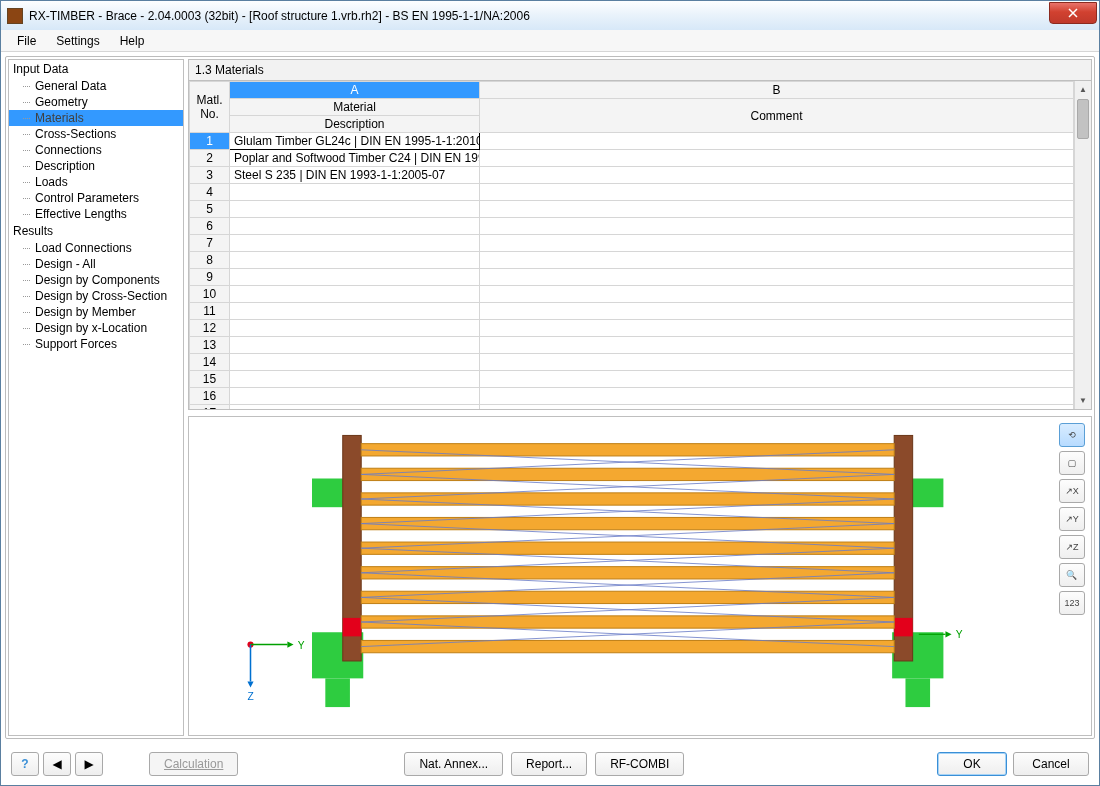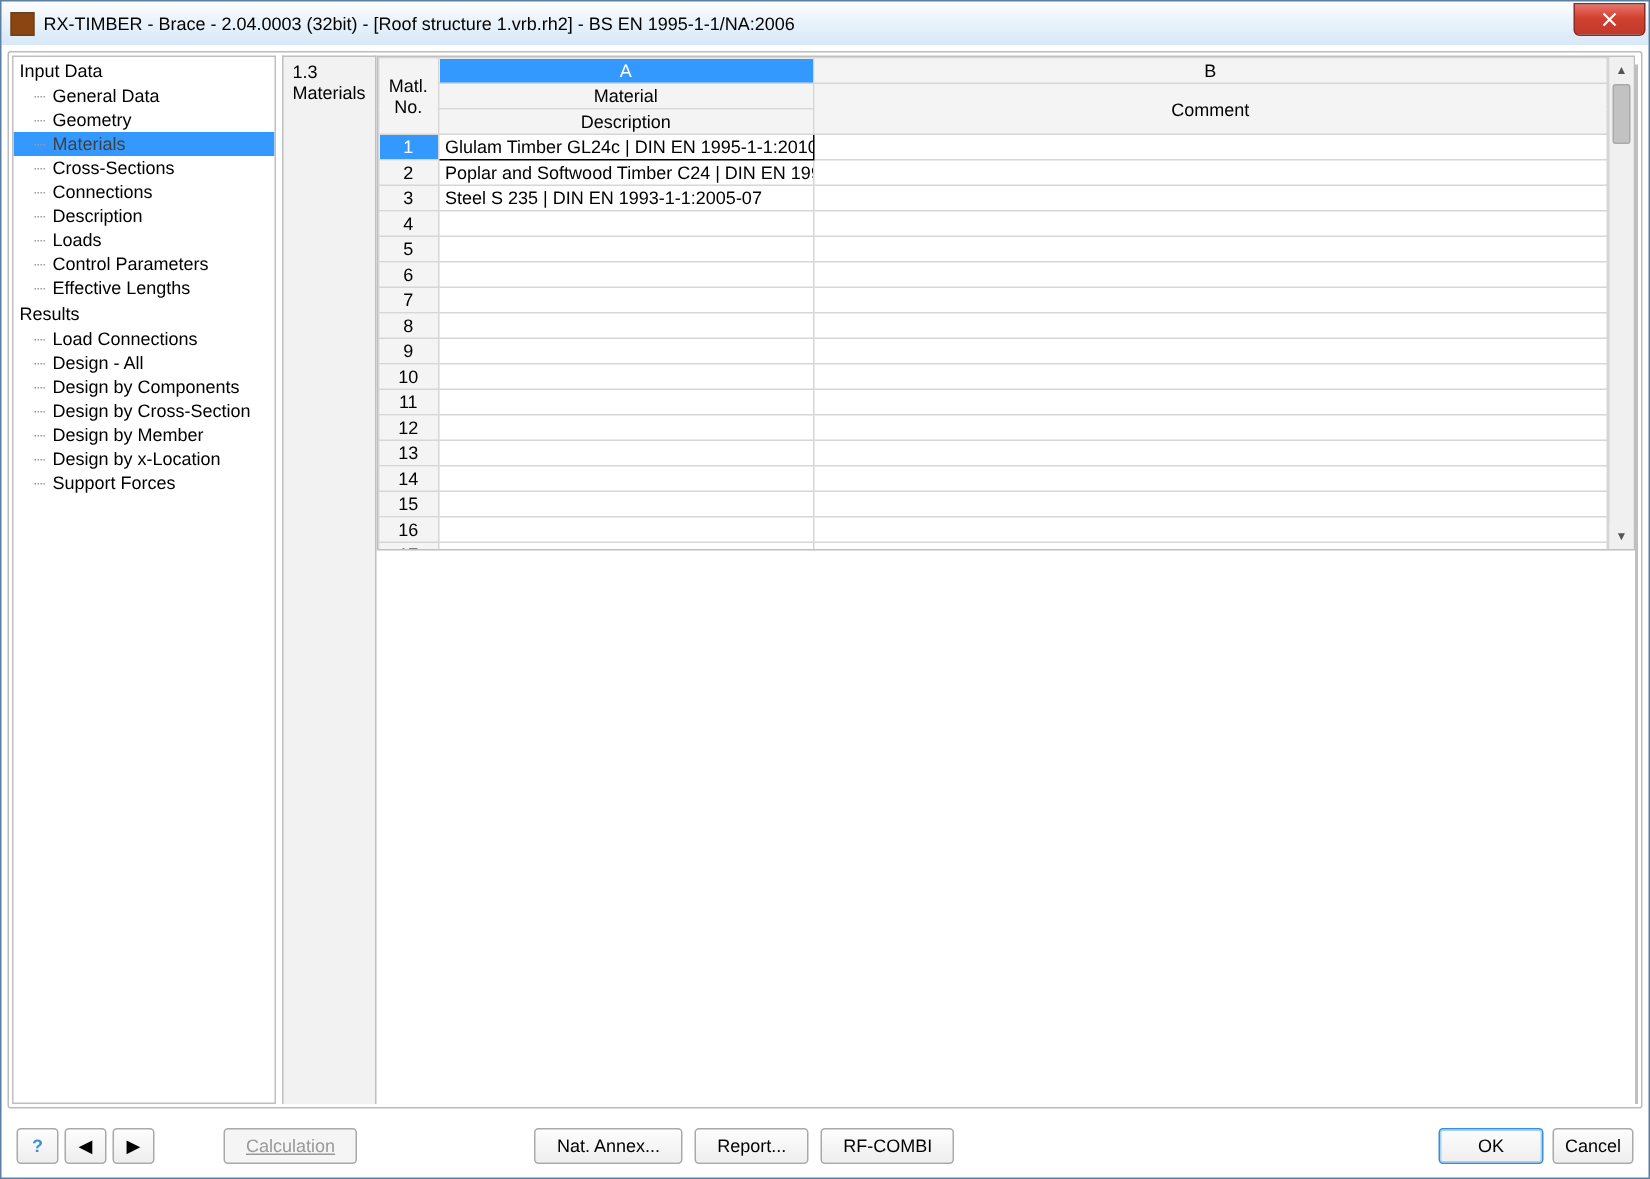--- a/index.html
+++ b/index.html
@@ -23,21 +23,21 @@
 .main { flex: 1; display: flex; border: 1px solid #bcbcbc; margin: 4px; border-radius: 2px; position: relative; padding: 2px; }
 
 
 .nav { width: 176px; border: 1px solid #bfbfbf; background: #fff; font-size: 12px; overflow-y: auto; }
 .nav .nav-header { padding: 2px 4px; color: #000; }
 .nav .nav-item { padding: 1px 4px 1px 26px; color: #000; white-space: nowrap; position: relative; cursor: default; }
 .nav .nav-item::before { content: ""; position: absolute; left: 14px; top: 50%; width: 7px; border-top: 1px dotted #999; }
 .nav .nav-item.selected { background: #3399ff; color: #404040; }
 
 
-.rightpane { flex: 1; display: flex; flex-direction: row; margin-left: 4px; }
+.rightpane { flex: 1; display: flex; flex-direction: column; margin-left: 4px; }
 .pane-title { font-size: 12px; padding: 3px 6px; background: #f2f2f2; border: 1px solid #bfbfbf; border-bottom: none; }
 
 
 .grid-wrap { border: 1px solid #bfbfbf; height: 330px; background: #fff; overflow: hidden; position: relative; }
 .grid-wrap .vscroll { position: absolute; right: 0; top: 0; bottom: 0; width: 17px; background: #f0f0f0; border-left: 1px solid #d6d6d6; }
 .grid-wrap .vscroll .thumb { position: absolute; top: 18px; left: 2px; right: 2px; height: 40px; background: #c2c2c2; border: 1px solid #a9a9a9; border-radius: 2px; }
 .grid-wrap .vscroll .arrow { position: absolute; left: 0; right: 0; height: 17px; background: #f0f0f0; display: flex; align-items: center; justify-content: center; font-size: 8px; color: #555; }
 .grid-wrap .vscroll .arrow.up { top: 0; }
 .grid-wrap .vscroll .arrow.down { bottom: 0; }
 
@@ -60,37 +60,42 @@
 .viewport .tbtn.active { background: linear-gradient(#d8ecff,#b7dbff); border-color: #5a9fd6; }
 
 
 .footer { height: 42px; display: flex; align-items: center; padding: 0 10px; gap: 6px; }
 .footer .spacer { flex: 1; }
 .btn { height: 24px; padding: 0 14px; background: linear-gradient(#fdfdfd,#eeeeee); border: 1px solid #a9a9a9; border-radius: 3px; font-size: 12px; display: flex; align-items: center; cursor: default; }
 .btn.small { width: 28px; padding: 0; justify-content: center; }
 .btn.default { border: 1px solid #3a8fd6; box-shadow: inset 0 0 0 1px #a6d3f6; }
 .btn.disabled { color: #999; background: #f5f5f5; text-decoration: underline; }
 .footer-left { display: flex; gap: 4px; margin-right: 40px; }
-.footer-mid { display: flex; gap: 8px; margin-left: 72px; padding-left: 40px; }
+.footer-mid { display: flex; gap: 8px; margin-left: 120px; padding-left: 40px; }
 </style>
 </head>
 <body>
 
 <div class="titlebar">
   <div class="app-icon"></div>
   <div class="title-text">RX-TIMBER - Brace - 2.04.0003 (32bit) - [Roof structure 1.vrb.rh2] - BS EN 1995-1-1/NA:2006</div>
   <div class="close-btn">
     <svg viewBox="0 0 10 10">
         <path d="M1 1 L9 9 M9 1 L1 9" stroke="#fff" stroke-width="1.5"></path>
       </svg>
   </div>
 </div>
 
 <div class="window-body">
 
+  <div class="menubar">
+    <span>File</span>
+    <span>Settings</span>
+    <span>Help</span>
+  </div>
 
   <div class="main">
 
     <div class="nav">
       <div class="nav-header">Input Data</div>
       <div id="nav-input">
           <div class="nav-item">General Data</div>
           <div class="nav-item">Geometry</div>
           <div class="nav-item selected">Materials</div>
           <div class="nav-item">Cross-Sections</div>
@@ -321,15 +326,15 @@
         </div>
     </div>
     <div class="btn disabled">Calculation</div>
     <div class="footer-mid">
       <div class="btn">Nat. Annex...</div>
       <div class="btn">Report...</div>
       <div class="btn">RF-COMBI</div>
     </div>
     <div class="spacer"></div>
     <div class="btn default" style="width:70px;justify-content:center">OK</div>
-    <div class="btn" style="width:54px;justify-content:center">Cancel</div>
+    <div class="btn" style="width:76px;justify-content:center">Cancel</div>
   </div>
 </div>
 
 </body></html>

